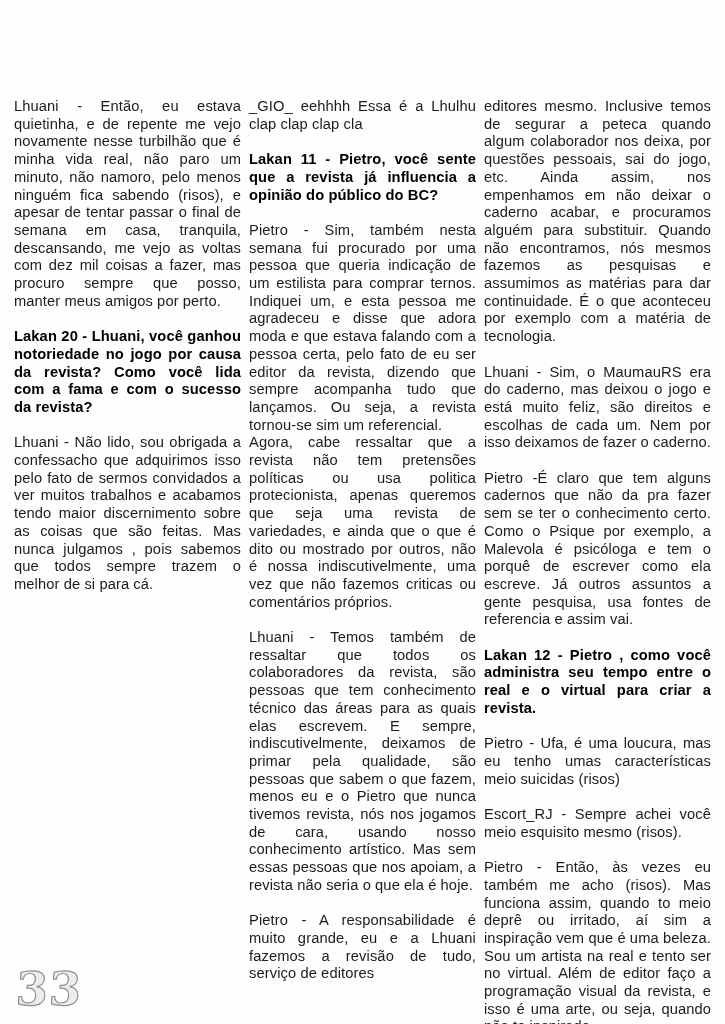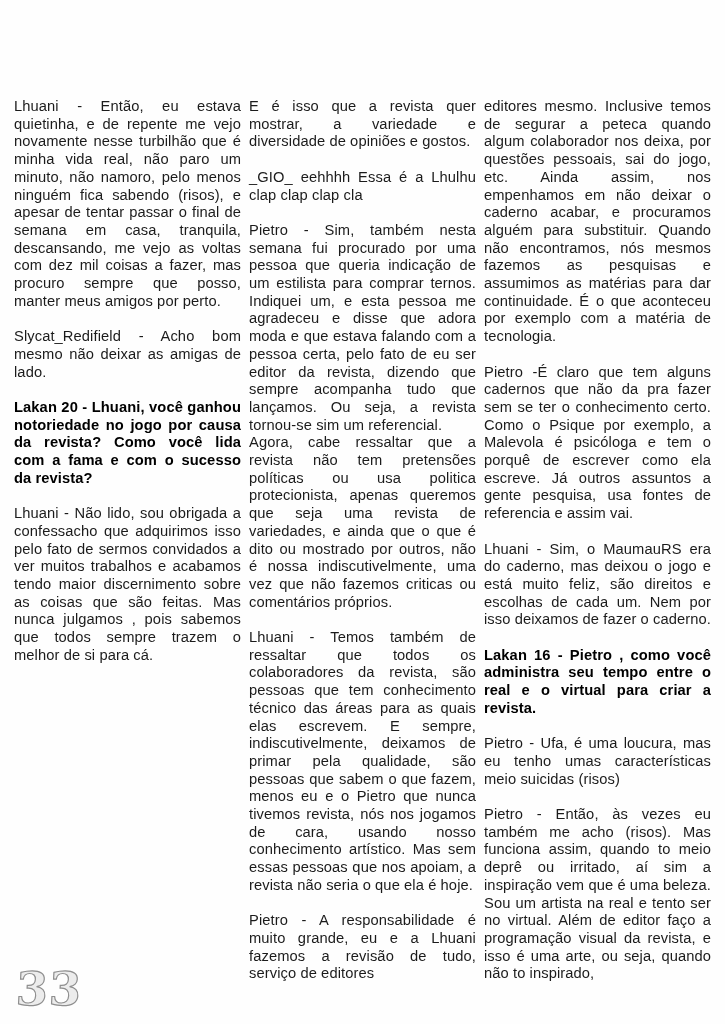--- a/index.html
+++ b/index.html
@@ -57,35 +57,35 @@
     transform: skewX(-3deg);
   }
 </style>
 </head>
 <body>
 
 <div class="page">
   <div class="columns">
     <div class="col">
         <p class="para">Lhuani - Então, eu estava quietinha, e de repente me vejo novamente nesse turbilhão que é minha vida real, não paro um minuto, não namoro, pelo menos ninguém fica sabendo (risos), e apesar de tentar passar o final de semana em casa, tranquila, descansando, me vejo as voltas com dez mil coisas a fazer, mas procuro sempre que posso, manter meus amigos por perto.</p>
-        <p class="para">Slycat_Redifield - Acho bom mesmo não deixar as amigas de lado.</p>
         <p class="question">Lakan 20 - Lhuani, você ganhou notoriedade no jogo por causa da revista? Como você lida com a fama e com o sucesso da revista?</p>
         <p class="para">Lhuani - Não lido, sou obrigada a confessacho que adquirimos isso pelo fato de sermos convidados a ver muitos trabalhos e acabamos tendo maior discernimento sobre as coisas que são feitas. Mas nunca julgamos , pois sabemos que todos sempre trazem o melhor de si para cá.</p>
       </div>
     <div class="col">
-        <p class="para">E é isso que a revista quer mostrar, a variedade e diversidade de opiniões e gostos.</p>
         <p class="para">_GIO_ eehhhh Essa é a Lhulhu clap clap clap cla</p>
+        <p class="question">Lakan 11 - Pietro, você sente que a revista já influencia a opinião do público do BC?</p>
         <p class="para">Pietro - Sim, também nesta semana fui procurado por uma pessoa que queria indicação de um estilista para comprar ternos. Indiquei um, e esta pessoa me agradeceu e disse que adora moda e que estava falando com a pessoa certa, pelo fato de eu ser editor da revista, dizendo que sempre acompanha tudo que lançamos. Ou seja, a revista tornou-se sim um referencial.</p>
         <p class="para tight">Agora, cabe ressaltar que a revista não tem pretensões políticas ou usa politica protecionista, apenas queremos que seja uma revista de variedades, e ainda que o que é dito ou mostrado por outros, não é nossa indiscutivelmente, uma vez que não fazemos criticas ou comentários próprios.</p>
         <p class="para">Lhuani - Temos também de ressaltar que todos os colaboradores da revista, são pessoas que tem conhecimento técnico das áreas para as quais elas escrevem. E sempre, indiscutivelmente, deixamos de primar pela qualidade, são pessoas que sabem o que fazem, menos eu e o Pietro que nunca tivemos revista, nós nos jogamos de cara, usando nosso conhecimento artístico. Mas sem essas pessoas que nos apoiam, a revista não seria o que ela é hoje.</p>
         <p class="para">Pietro - A responsabilidade é muito grande, eu e a Lhuani fazemos a revisão de tudo, serviço de editores</p>
       </div>
     <div class="col">
         <p class="para">editores mesmo. Inclusive temos de segurar a peteca quando algum colaborador nos deixa, por questões pessoais, sai do jogo, etc. Ainda assim, nos empenhamos em não deixar o caderno acabar, e procuramos alguém para substituir. Quando não encontramos, nós mesmos fazemos as pesquisas e assumimos as matérias para dar continuidade. É o que aconteceu por exemplo com a matéria de tecnologia.</p>
+        <p class="para">Lhuani - Sim, o MaumauRS era do caderno, mas deixou o jogo e está muito feliz, são direitos e escolhas de cada um. Nem por isso deixamos de fazer o caderno.</p>
         <p class="para">Pietro -É claro que tem alguns cadernos que não da pra fazer sem se ter o conhecimento certo. Como o Psique por exemplo, a Malevola é psicóloga e tem o porquê de escrever como ela escreve. Já outros assuntos a gente pesquisa, usa fontes de referencia e assim vai.</p>
-        <p class="para">Lhuani - Sim, o MaumauRS era do caderno, mas deixou o jogo e está muito feliz, são direitos e escolhas de cada um. Nem por isso deixamos de fazer o caderno.</p>
-        <p class="question">Lakan 16 - Pietro , como você administra seu tempo entre o real e o virtual para criar a revista.</p>
+        <p class="question">Lakan 12 - Pietro , como você administra seu tempo entre o real e o virtual para criar a revista.</p>
         <p class="para">Pietro - Ufa, é uma loucura, mas eu tenho umas características meio suicidas (risos)</p>
+        <p class="para">Escort_RJ - Sempre achei você meio esquisito mesmo (risos).</p>
         <p class="para">Pietro - Então, às vezes eu também me acho (risos). Mas funciona assim, quando to meio deprê ou irritado, aí sim a inspiração vem que é uma beleza. Sou um artista na real e tento ser no virtual. Além de editor faço a programação visual da revista, e isso é uma arte, ou seja, quando não to inspirado,</p>
       </div>
   </div>
   <div class="page-number">33</div>
 </div>
 
 </body></html>

